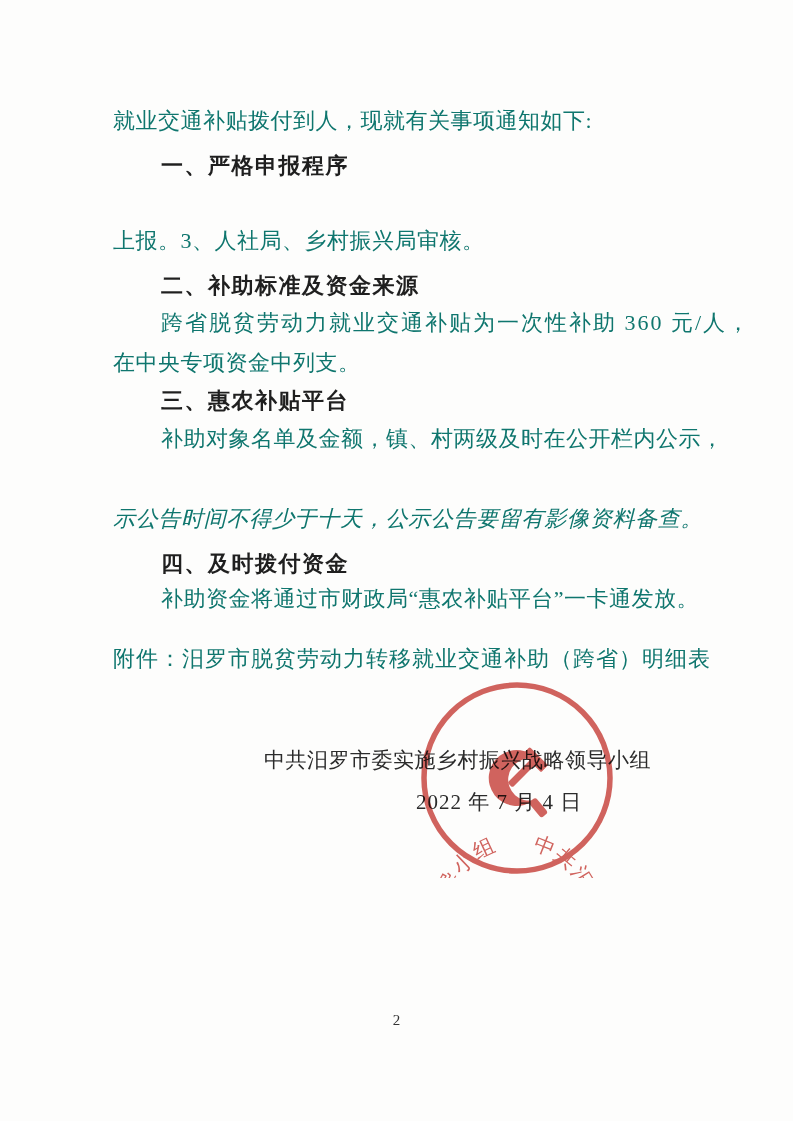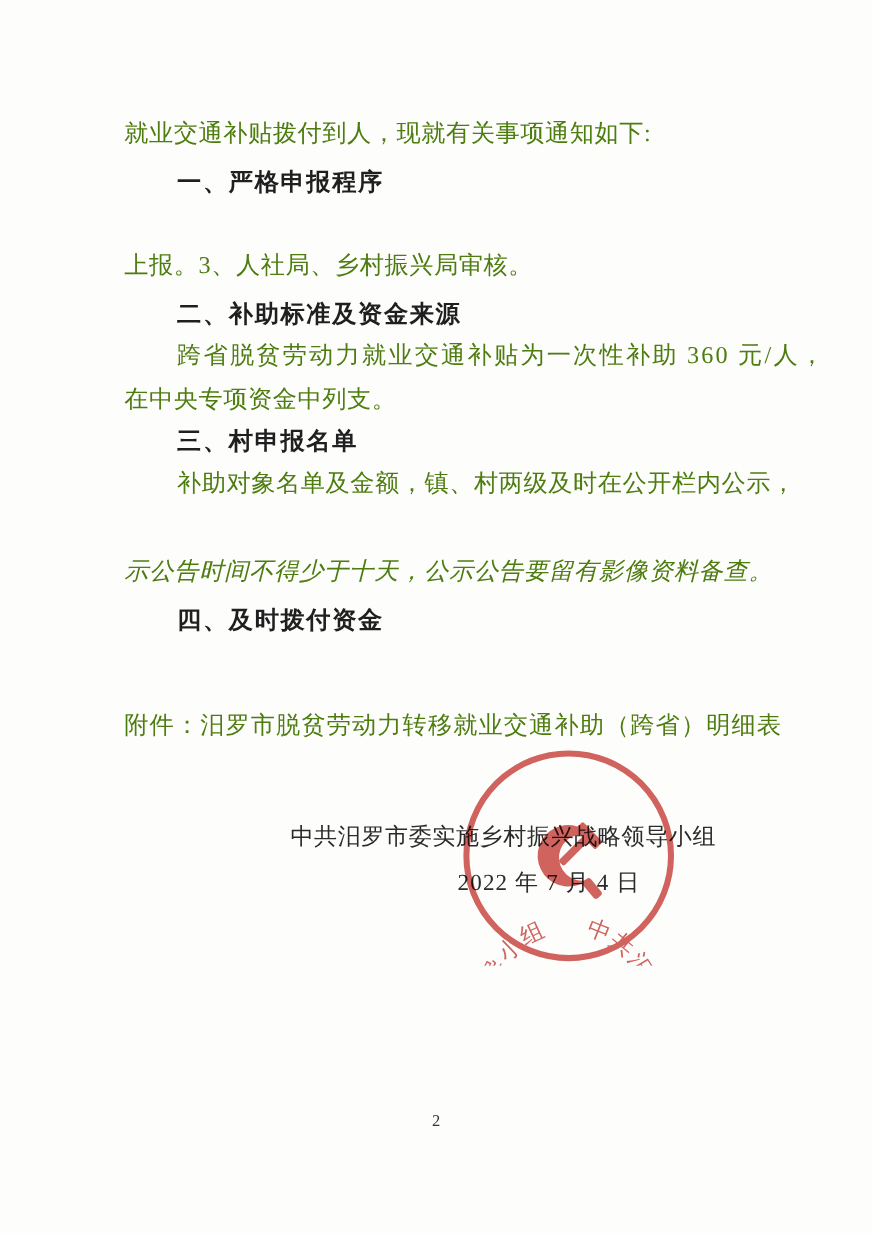--- a/index.html
+++ b/index.html
@@ -13,21 +13,21 @@
     width: 793px; height: 1121px;
     background: #fdfdfc;
     overflow: hidden;
     color: #2a2a2a;
   }
   .line {
     position: absolute;
     font-size: 22px;
     line-height: 30px;
     white-space: nowrap;
-    color: #4d7c0f;
+    color: #0f766e;
   }
   .heading {
     font-family: "Liberation Sans", "DejaVu Sans", sans-serif;
     font-weight: bold;
     letter-spacing: 1.5px;
     color: #1f1f1f;
   }
   .sig {
     position: absolute;
     font-size: 21px;
@@ -69,29 +69,30 @@
 
 
   <div class="line" style="left:113px; top:226px; letter-spacing:0.5px;">上报。3、人社局、乡村振兴局审核。</div>
 
   <div class="line heading" style="left:161px; top:271px;">二、补助标准及资金来源</div>
 
   <div class="line" style="left:161px; top:308px; letter-spacing:2px;">跨省脱贫劳动力就业交通补贴为一次性补助 360 元/人，</div>
 
   <div class="line" style="left:113px; top:348px; letter-spacing:0.5px;text-align:center;">在中央专项资金中列支。</div>
 
-  <div class="line heading" style="left:161px; top:386px;">三、村申报名单</div>
+  <div class="line heading" style="left:161px; top:386px;">三、惠农补贴平台</div>
 
   <div class="line" style="left:161px; top:424px; letter-spacing:0.5px;">补助对象名单及金额，镇、村两级及时在公开栏内公示，</div>
 
 
   <div class="line" style="left:113px; top:504px; letter-spacing:0.7px;font-style:italic;">示公告时间不得少于十天，公示公告要留有影像资料备查。</div>
 
   <div class="line heading" style="left:161px; top:549px;">四、及时拨付资金</div>
 
+  <div class="line" style="left:161px; top:584px; letter-spacing:0.5px;">补助资金将通过市财政局“惠农补贴平台”一卡通发放。</div>
 
   <div class="line" style="left:113px; top:644px; letter-spacing:1px;">附件：汨罗市脱贫劳动力转移就业交通补助（跨省）明细表</div>
 
   <div class="sig" style="left:264px; top:746px; letter-spacing:0.5px;">中共汨罗市委实施乡村振兴战略领导小组</div>
 
   <div class="sig" style="left:416px; top:788px; letter-spacing:1px;">2022 年 7 月 4 日</div>
 
   <svg class="seal" viewBox="-100 -100 200 200">
     <circle cx="0" cy="0" r="93" fill="none" stroke="#c8423b" stroke-width="5.5"></circle>
     <defs>

